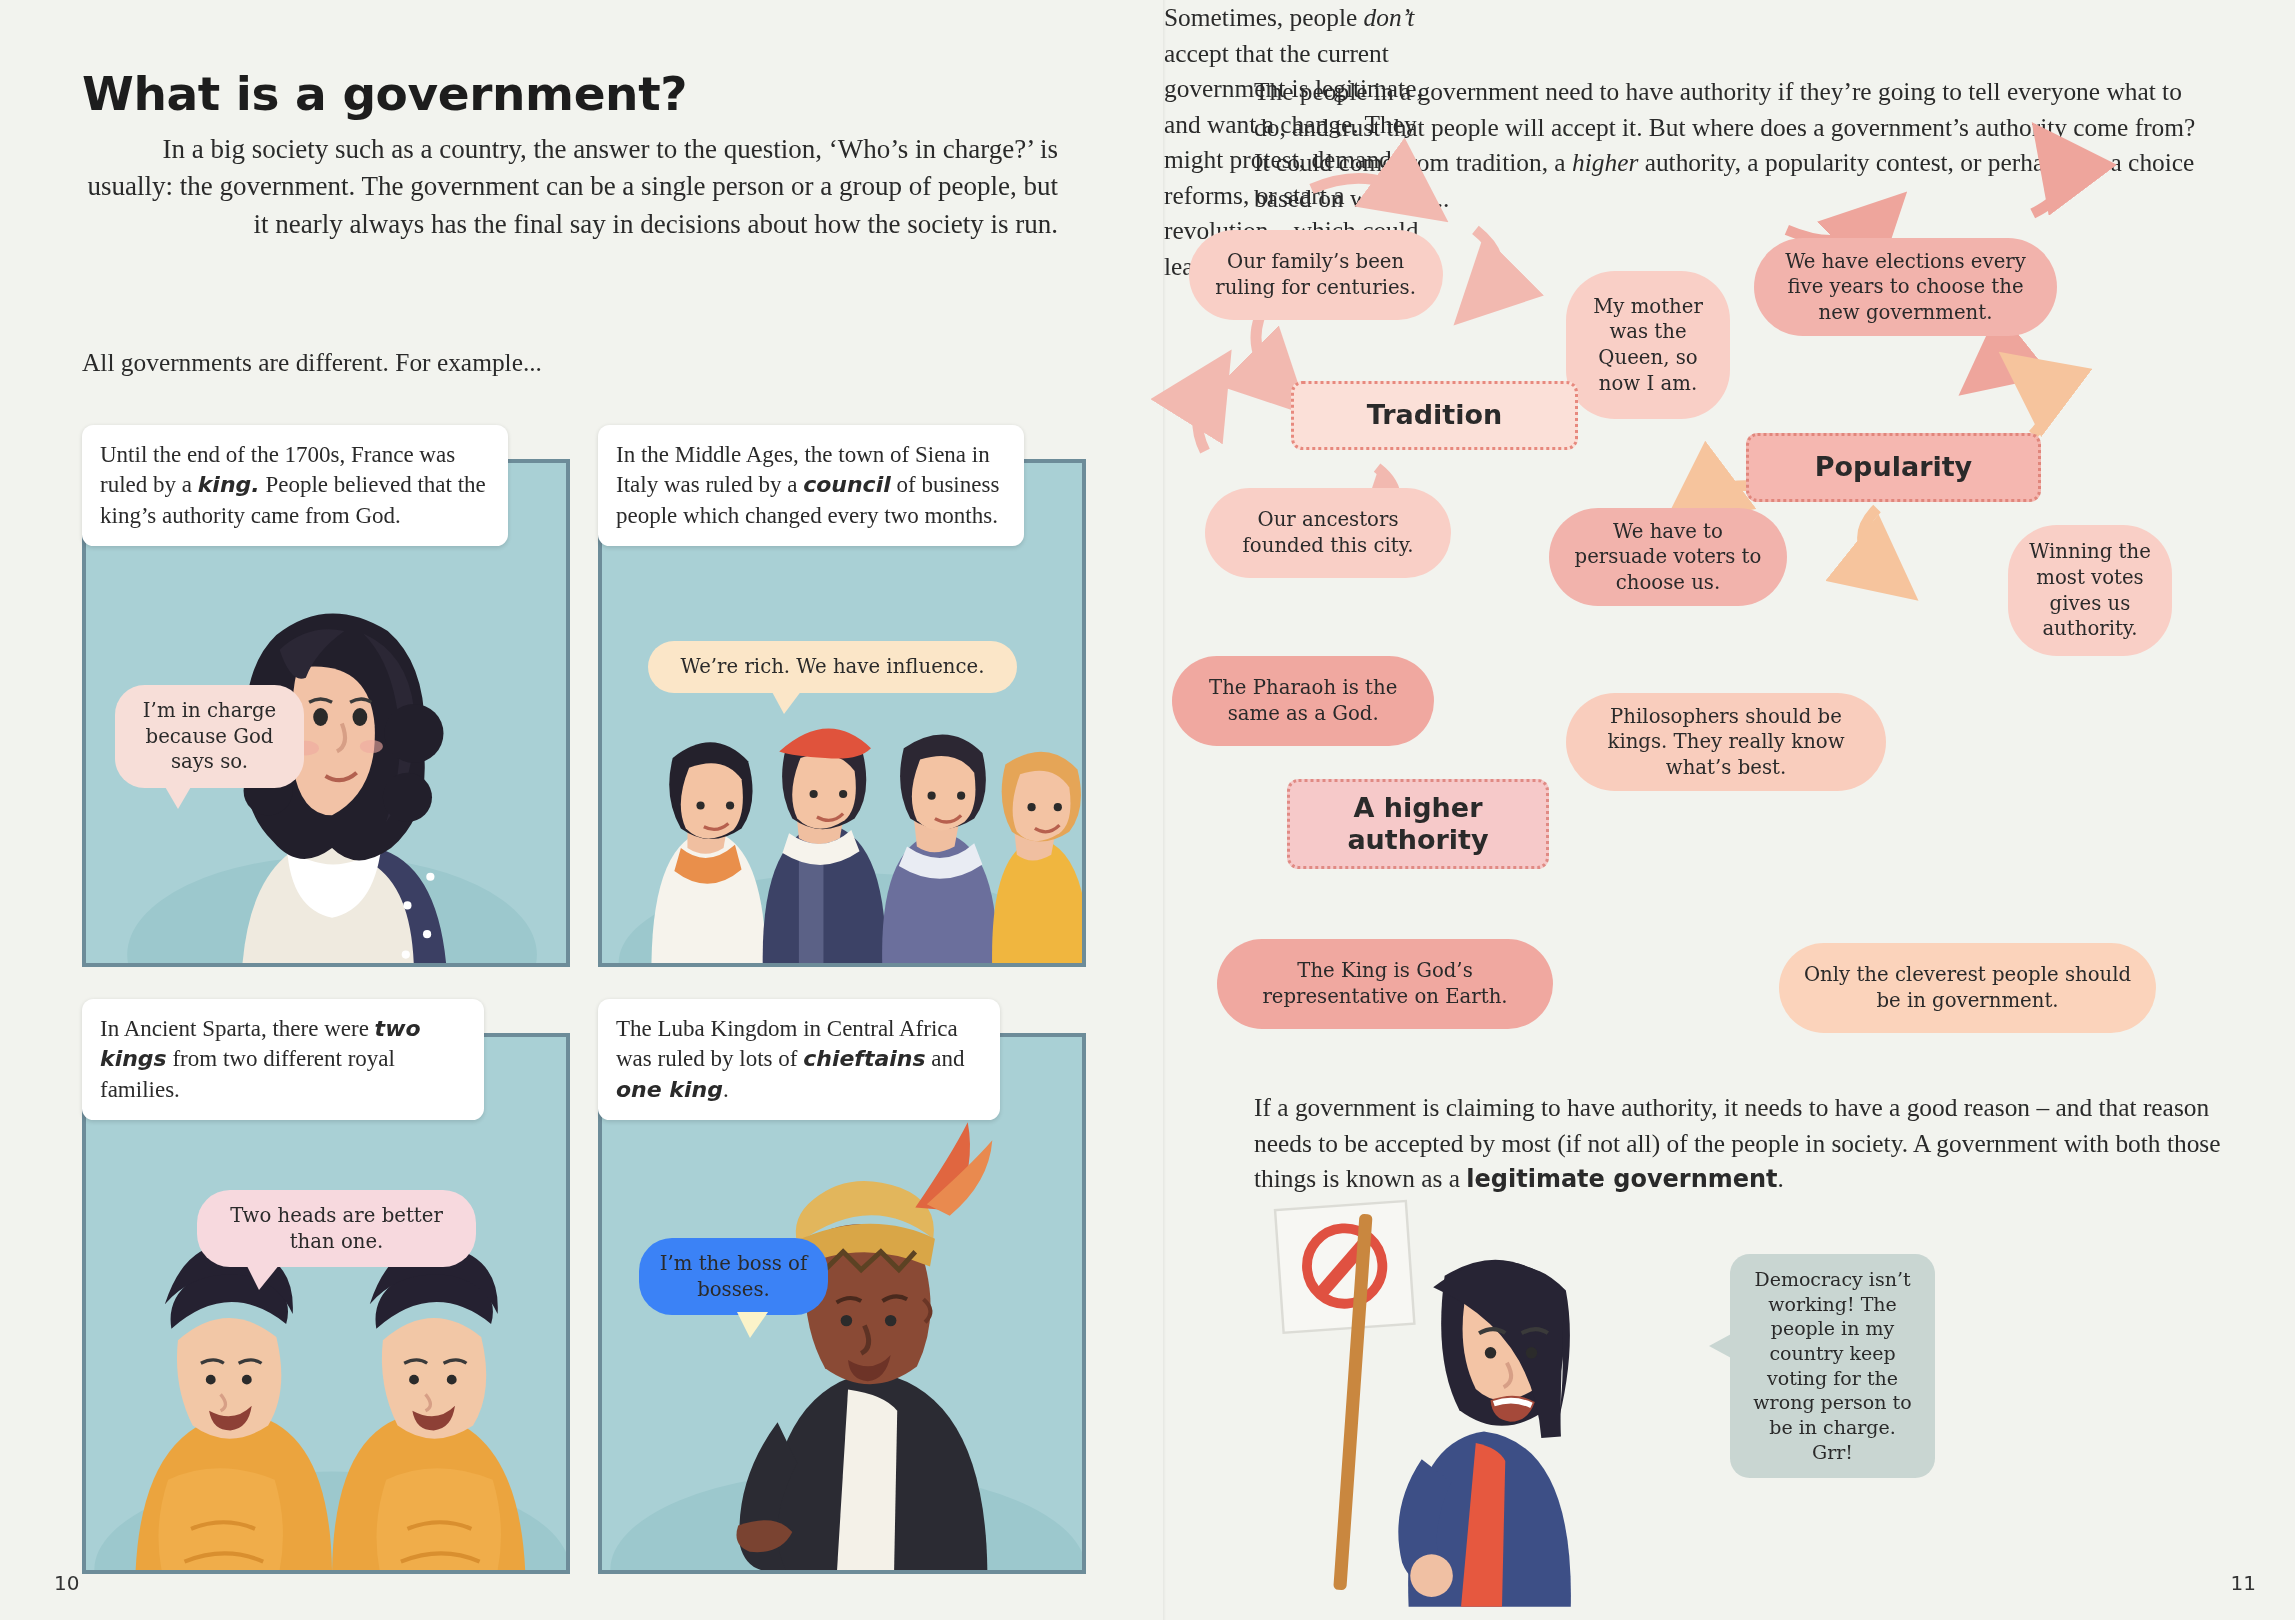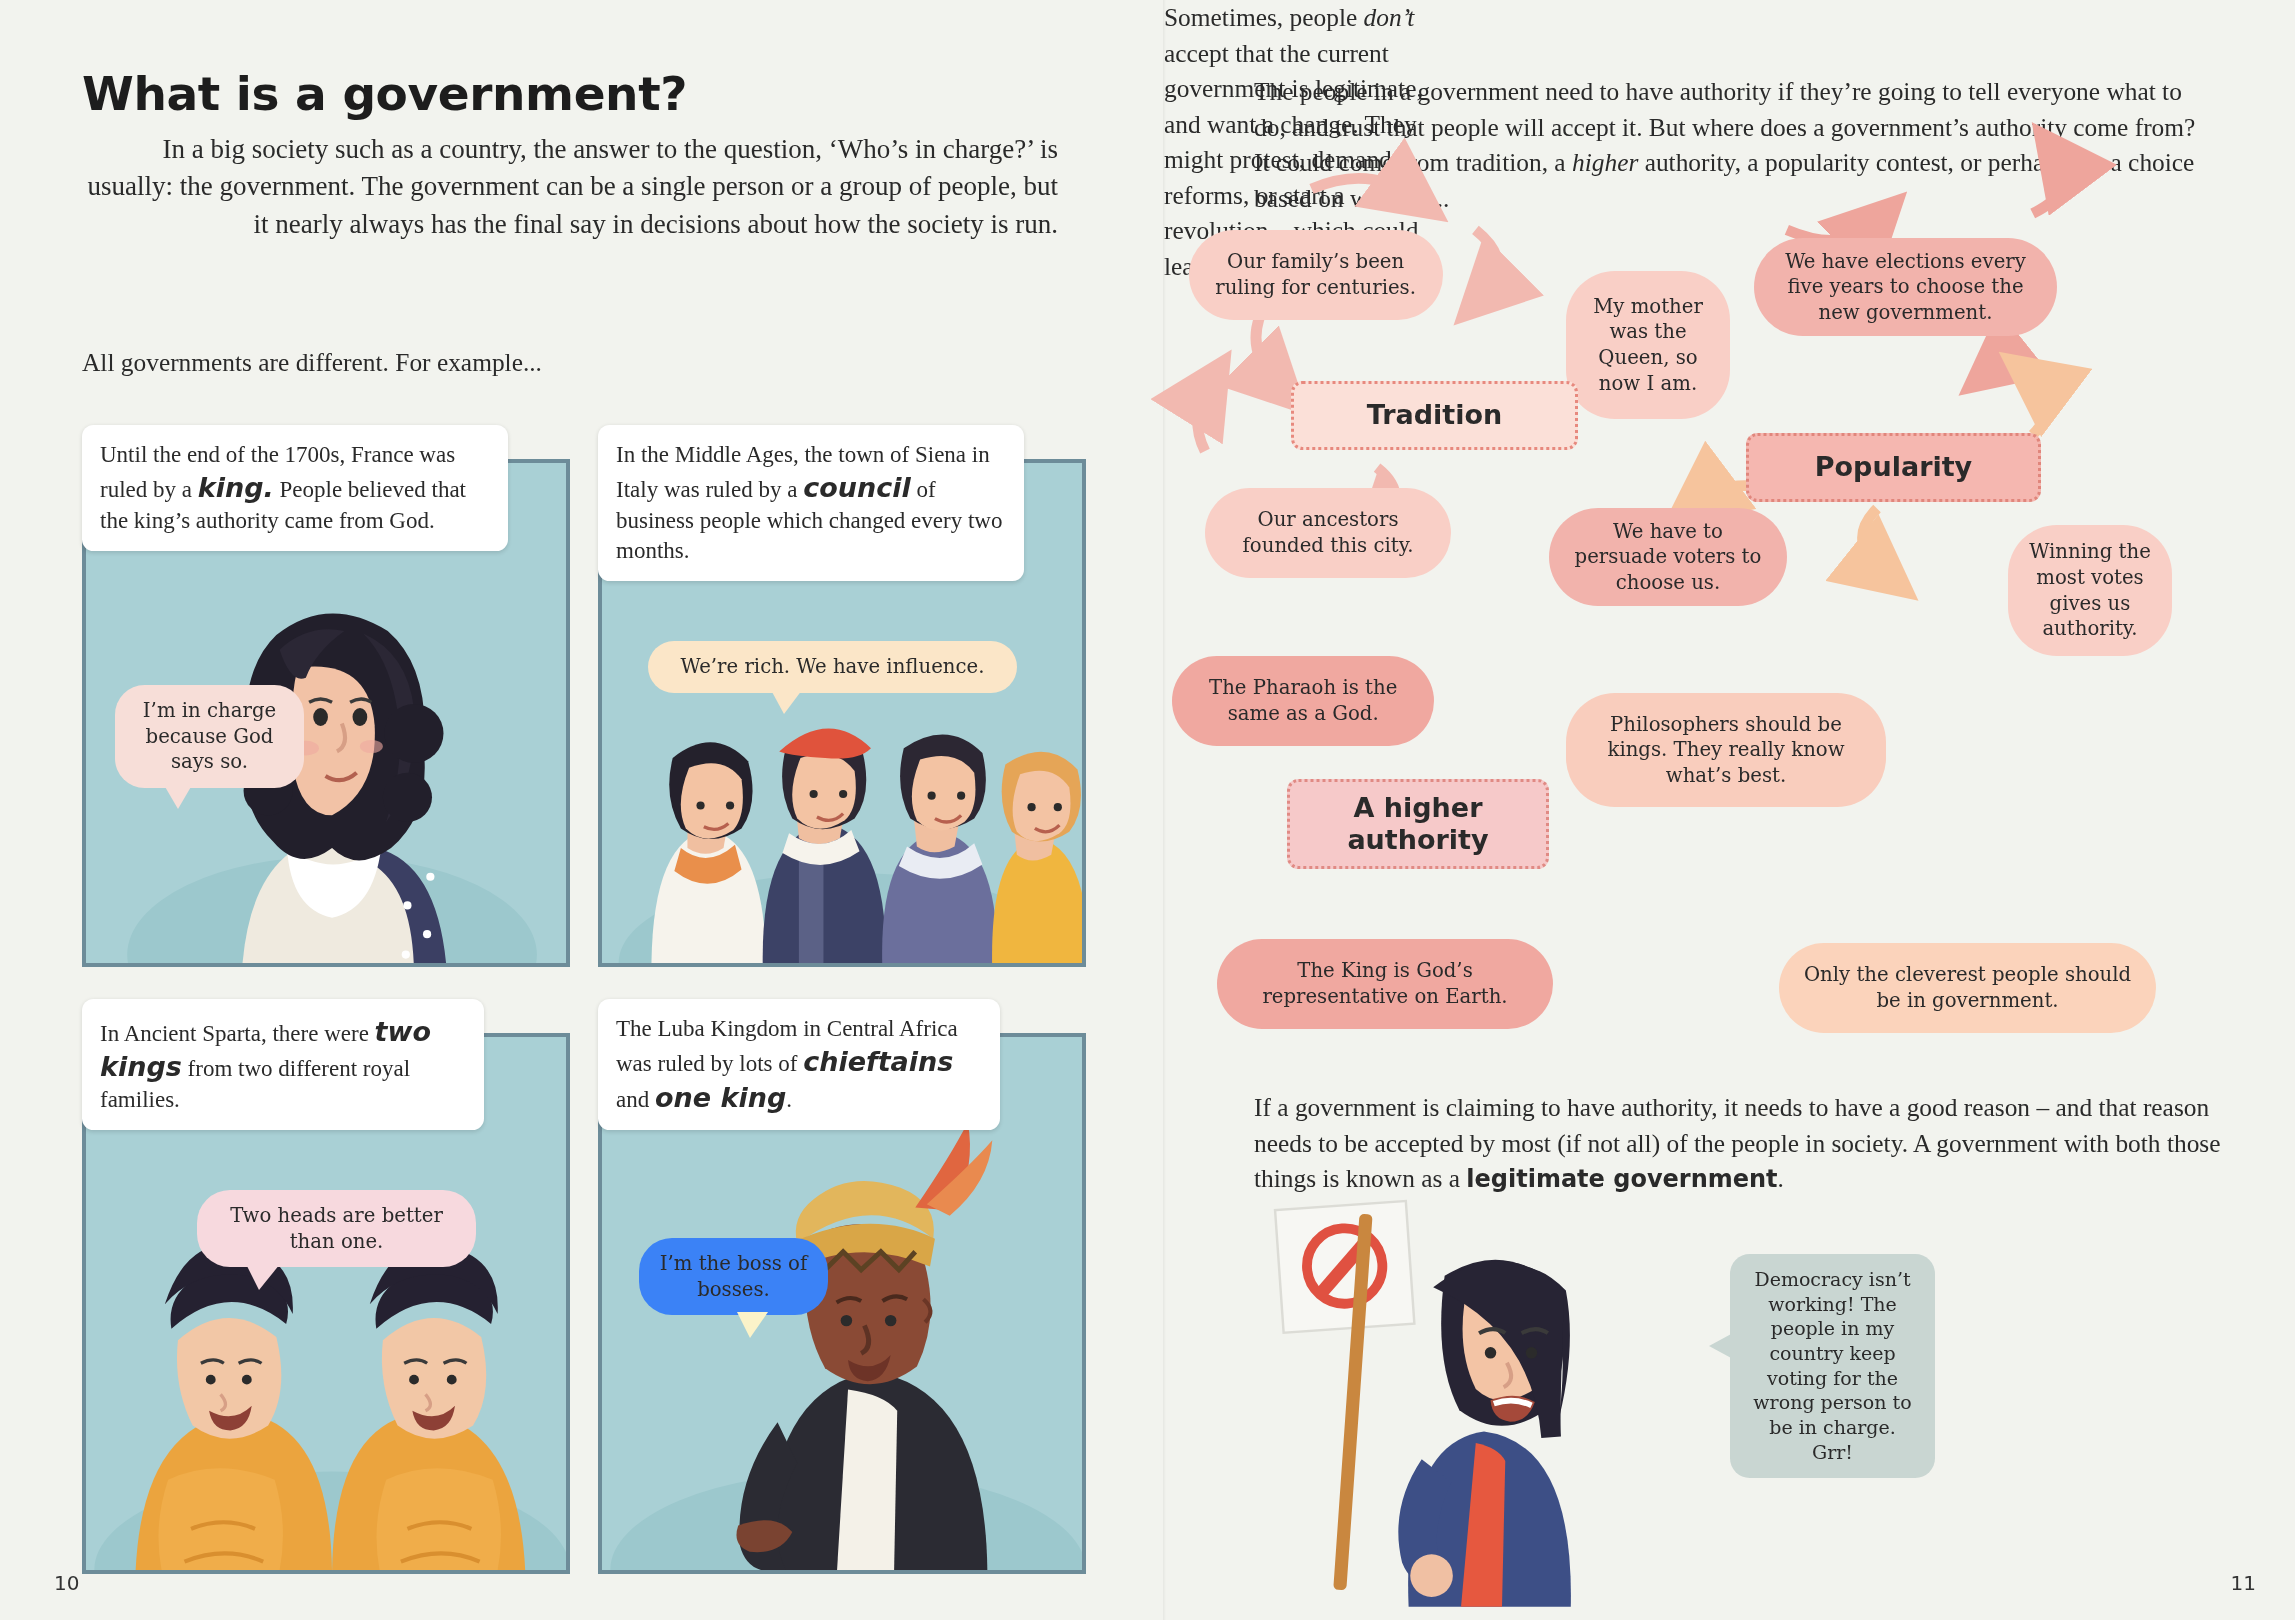--- a/index.html
+++ b/index.html
@@ -50,21 +50,21 @@
     padding:14.8px 18px;
     font-size:23px;
     line-height:1.32;
     box-shadow:0 1.6px 4.1px rgba(0,0,0,0.13);
     z-index:5;
   }
   .c1 { left:82px;  top:425px;  width:426px; }
   .c2 { left:598px;  top:425px;  width:426px; }
   .c3 { left:82px;  top:999px; width:402px; }
   .c4 { left:598px;  top:999px; width:402px; }
-  .caption b { font-family:"DejaVu Sans", sans-serif; font-weight:bold; font-size:27px; font-style:italic; }
+  .caption b { font-family:"DejaVu Sans", sans-serif; font-weight:bold; font-size:22px; font-style:italic; }
 
   
   .bubble {
     position:absolute;
     font-family:"DejaVu Serif", serif;
     font-size:19.7px;
     line-height:1.3;
     text-align:center;
     padding:13px 18px;
     border-radius:33px;
@@ -374,21 +374,21 @@
       <path d="M870 380 q-40 40 10 80" stroke="#f6c49d" stroke-width="13" fill="none" marker-end="url(#ah-peach)"></path>
     </svg>
 
     <div class="blob lpink" style="left:24.6px;  top:230px;  width:254px; height:90px;">Our family’s been ruling for centuries.</div>
     <div class="blob lpink" style="left:402px; top:271px;  width:164px; height:148px;">My mother was the Queen, so now I am.</div>
     <div class="blob salmon" style="left:590px; top:238px;  width:303px; height:98px;">We have elections every five years to choose the new government.</div>
     <div class="blob lpink" style="left:41px;  top:488px;  width:246px; height:90px;">Our ancestors founded this city.</div>
     <div class="blob salmon" style="left:385px; top:508px;  width:238px; height:98px;">We have to persuade voters to choose us.</div>
     <div class="blob lpink" style="left:844px;top:525px;  width:164px; height:131px;">Winning the most votes gives us authority.</div>
     <div class="blob pink" style="left:8.2px;  top:656px;  width:262px; height:90px;">The Pharaoh is the same as a God.</div>
-    <div class="blob peach" style="left:402px; top:693px;  width:320px; height:114px;">Philosophers should be kings. They really know what’s best.</div>
+    <div class="blob peach" style="left:402px; top:693px;  width:320px; height:98px;">Philosophers should be kings. They really know what’s best.</div>
     <div class="blob pink" style="left:53px;  top:939px; width:336px; height:90px;">The King is God’s representative on Earth.</div>
     <div class="blob peach2" style="left:615px; top:943px; width:377px; height:90px;">Only the cleverest people should be in government.</div>
 
     <div class="catbox tradition" style="left:127px; top:381px;  width:287px; height:69px;">Tradition</div>
     <div class="catbox popularity" style="left:582px; top:433px;  width:295px; height:69px;">Popularity</div>
     <div class="catbox higher" style="left:123px; top:779px;  width:262px; height:90px;">A higher authority</div>
 
     <div class="rtext rtext-mid">
       <span>If a government is claiming to have authority, it needs to have a good reason – and that reason needs to be accepted by most (if not all) of the people in society. A government with both those things is known as a </span><strong>legitimate government</strong><span>.</span>
     </div>

